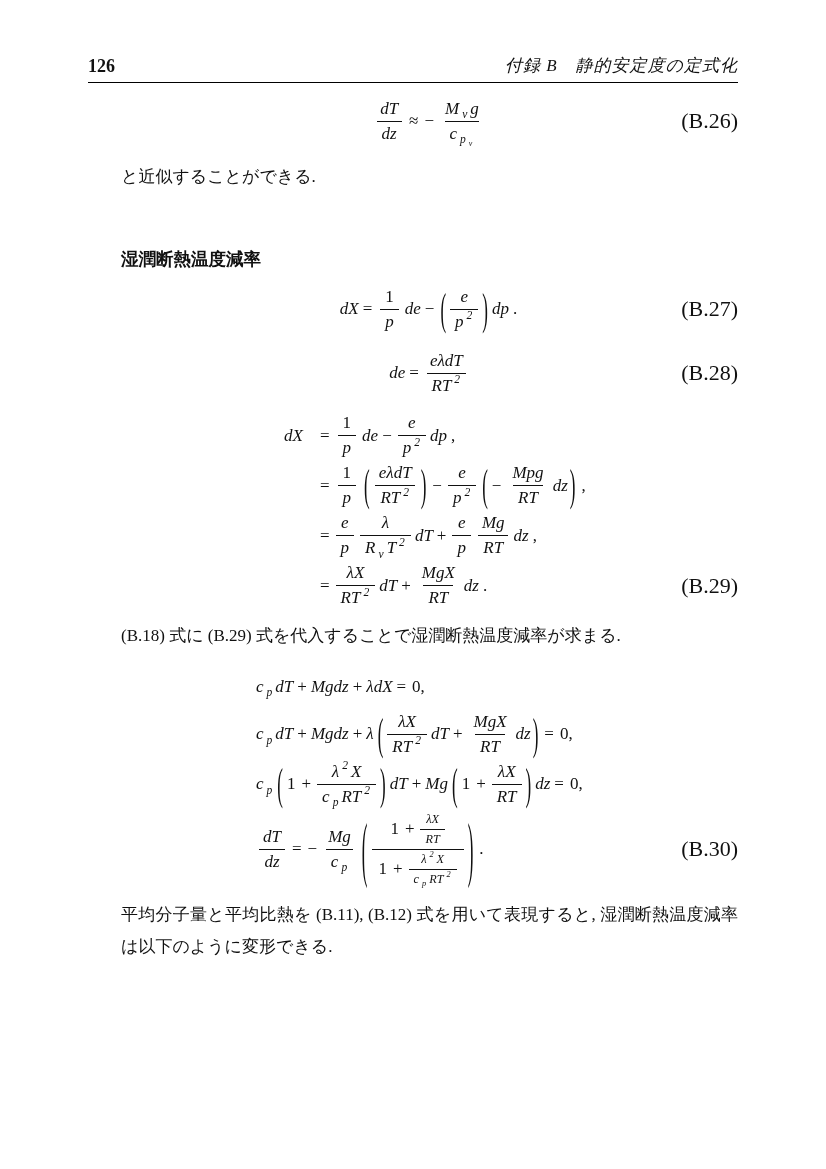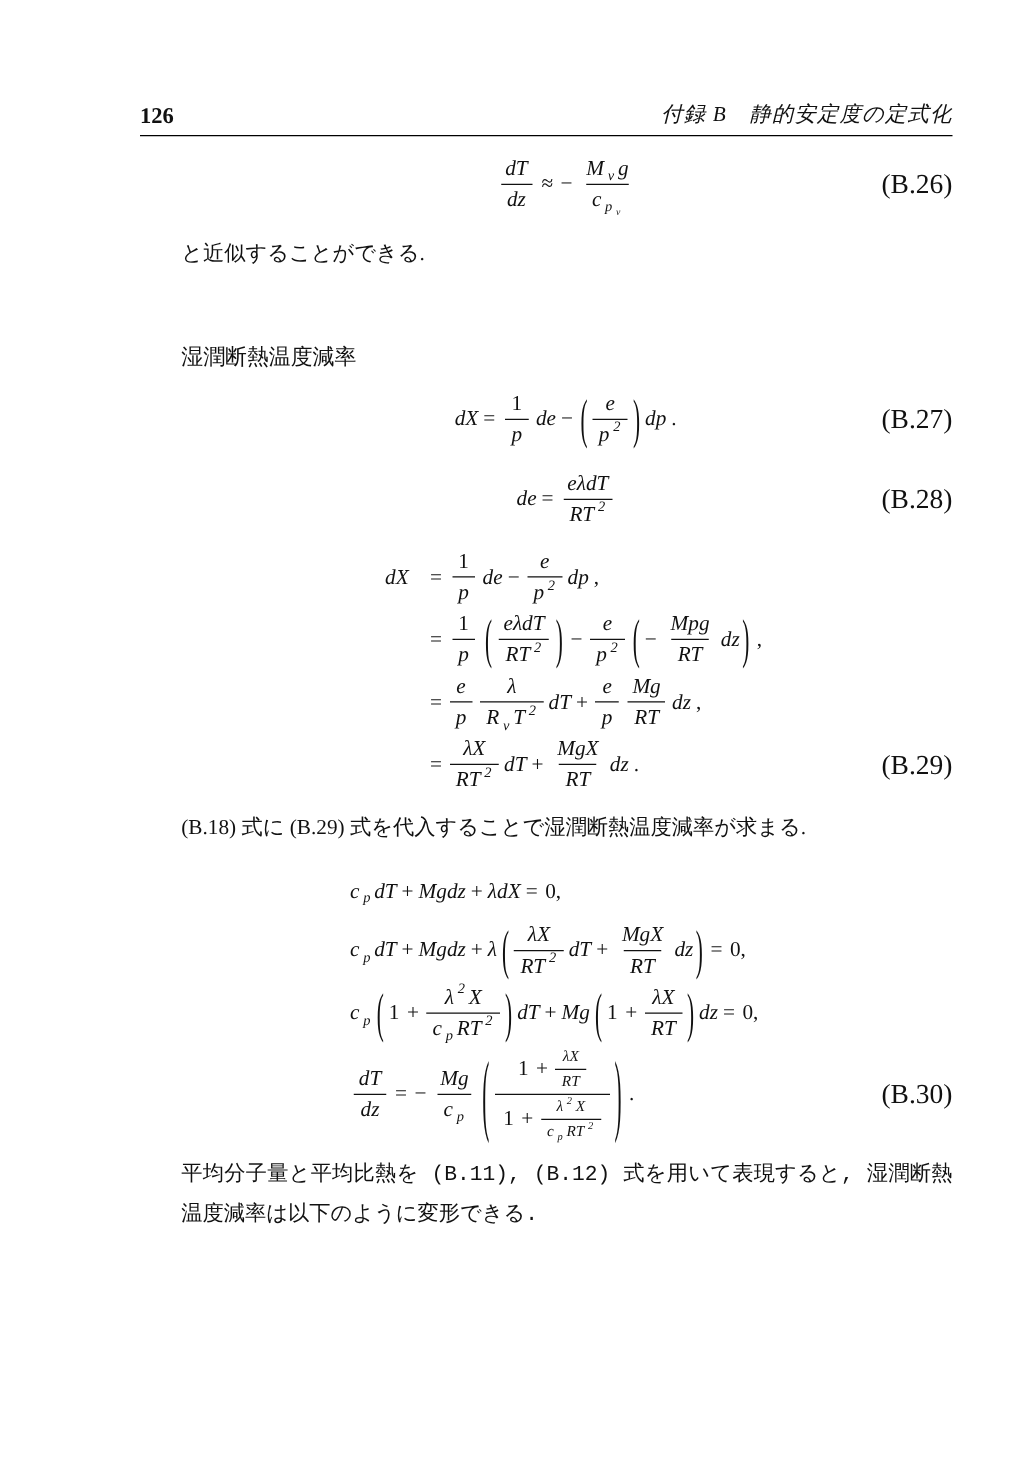--- a/index.html
+++ b/index.html
@@ -1,42 +1,42 @@
 <!DOCTYPE html>
 <html><head>
 <meta charset="utf-8">
 <style>
   html,body{margin:0;padding:0;background:#888;}
   .page{
     position:relative;width:826px;height:1169px;background:#ffffff;color:#111;
     overflow:hidden;margin:0 auto;
     font-family:"Liberation Serif","DejaVu Serif",serif;font-size:17px;
   }
-  .content{margin-left:112px;width:650px;padding-top:80px;}
+  .content{margin-left:88px;width:650px;padding-top:54px;}
   
   .runhead{
     display:flex;justify-content:space-between;align-items:flex-end;
     border-bottom:1.5px solid #000;padding-bottom:5px;
   }
   .pagenum{font-weight:bold;font-size:18px;}
   .headtitle{font-size:17px;letter-spacing:1px;font-style:italic;}
   
   .text-col{margin-left:33px;position:relative;}
   p.body{margin:0;line-height:1.9;text-align:justify;}
   .p1{margin-top:24px;}
   .p2{margin-top:10px;}
   .sect{
     margin:54px 0 0 0;font-family:"Liberation Sans","DejaVu Sans",sans-serif;
-    font-weight:normal;font-size:17.5px;
+    font-weight:bold;font-size:17.5px;
   }
   .p3{margin-top:24px;}
   .p4{margin-top:8px;}
   .p5{margin-top:8px;}
   .p6{margin-top:12px;}
-  .p7{margin-top:16px;font-family:Liberation Mono, monospace;}
+  .p7{margin-top:16px;}
   .jp{}
   .inline-math{font-style:italic;padding-right:2px;}
   
   .eq-display{position:relative;display:flex;justify-content:center;align-items:center;margin-top:12px;margin-bottom:12px;min-height:52px;}
   .eqnum{
     position:absolute;right:0;top:50%;transform:translateY(-50%);
     font-style:normal;font-family:"Liberation Serif",serif;font-size:22px;
   }
   .eqblock{position:relative;margin-top:14px;margin-bottom:12px;}
   .eqline{position:relative;display:flex;align-items:center;margin:5px 0;min-height:40px;}

